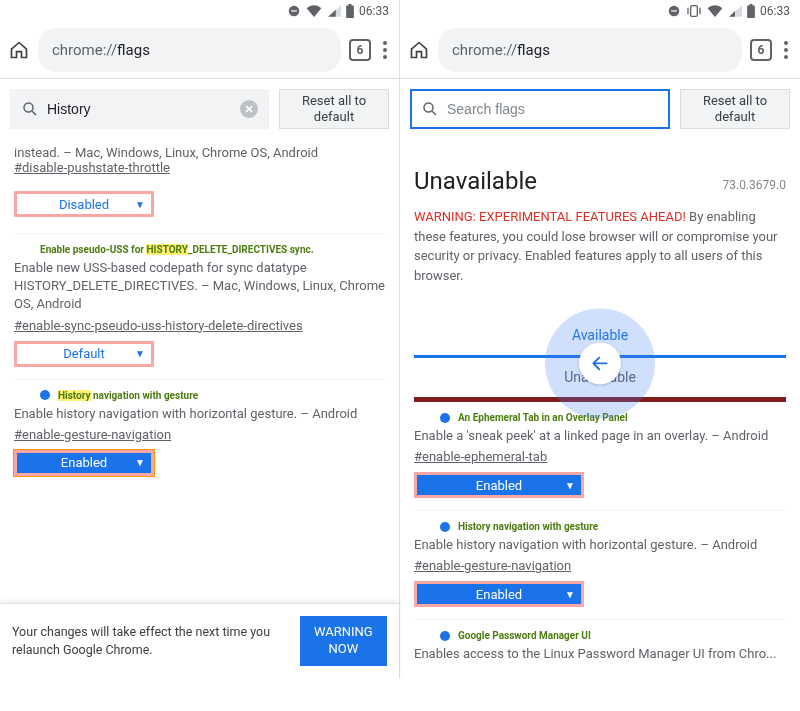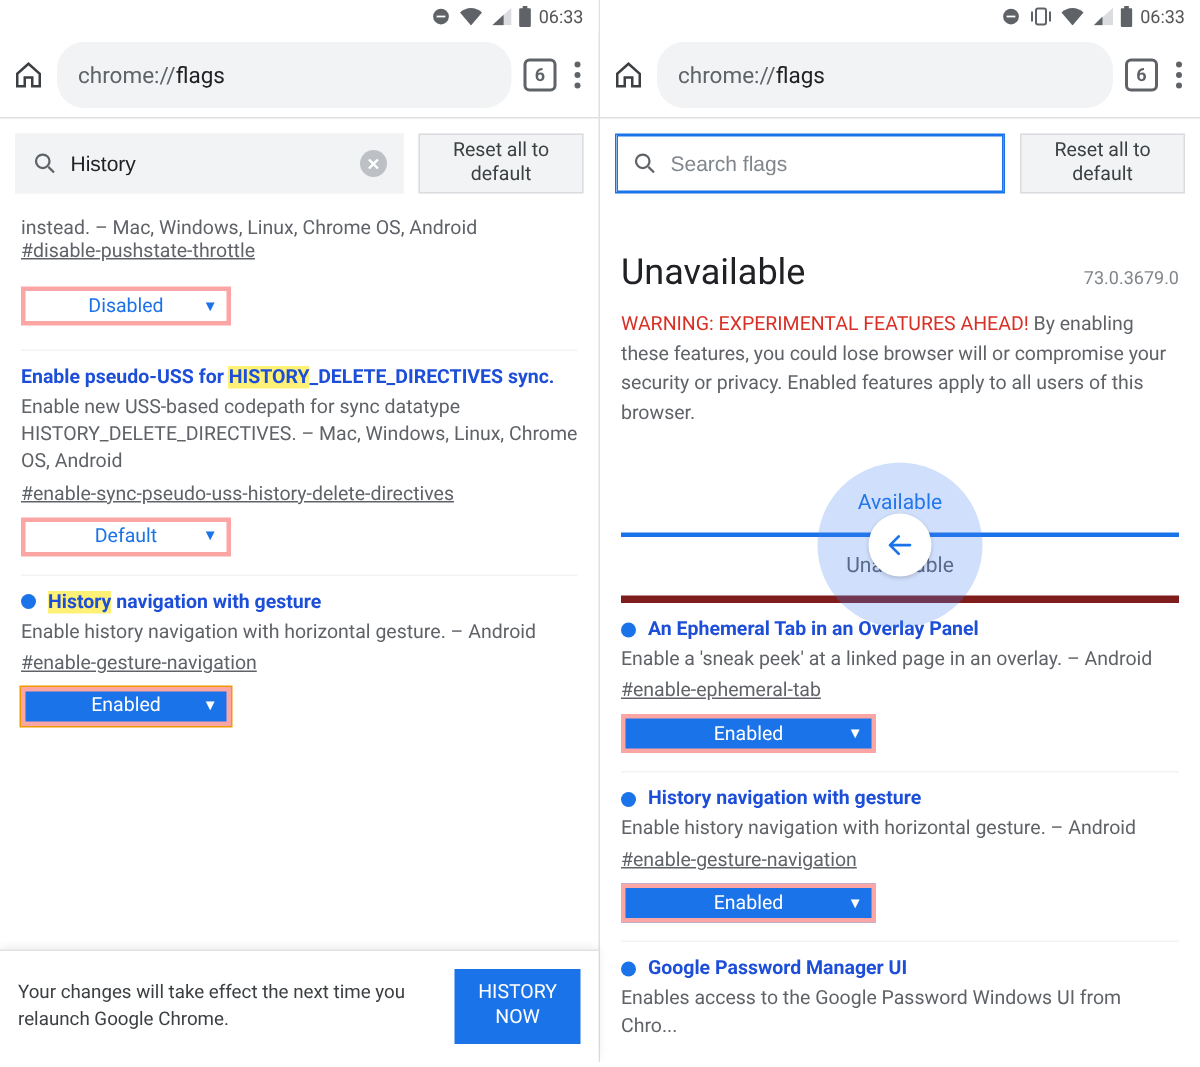--- a/index.html
+++ b/index.html
@@ -24,21 +24,21 @@
   .searchbox { flex:1; display:flex; align-items:center; gap:8px; border:1px solid #dadce0; padding:0 10px; height:40px; background:#fff;}
   .searchbox.filled { background:#f1f3f4; border-color:#f1f3f4;}
   .searchbox.focus { border-color:#1a73e8; box-shadow: inset 0 0 0 1px #1a73e8;}
   .searchbox input { flex:1; border:none; outline:none; background:transparent; font-size:14px; color:#202124;}
   .searchbox input::placeholder{ color:#80868b;}
   .clear-btn { width:18px; height:18px; border-radius:50%; background:#bdc1c6; color:#fff; display:flex; align-items:center; justify-content:center; font-size:11px; font-weight:bold;}
   .resetbtn { width:110px; border:1px solid #dadce0; background:#f1f3f4; font-size:13px; color:#3c4043; display:flex; align-items:center; justify-content:center; text-align:center; line-height:1.25;}
   
   .content { padding: 0 14px 10px; flex:1; overflow:hidden;}
   .flag { padding: 10px 0 12px; border-bottom:1px solid #f1f3f4;}
-  .flag-title { font-size:13px; font-weight:700; color:#1d4ed8; display:flex; align-items:center; gap:8px; margin-bottom:4px;}
+  .flag-title { font-size:10px; font-weight:700; color:#4d7c0f; display:flex; align-items:center; gap:8px; margin-bottom:4px;margin-left:26px;}
   .blue-dot { width:10px; height:10px; border-radius:50%; background:#1a73e8; flex-shrink:0;}
   .flag-desc { color:#5f6368; font-size:13px; line-height:1.4; margin-bottom:4px;}
   .flag-link { color:#5f6368; font-size:13px; text-decoration:underline; display:inline-block; margin-bottom:8px;}
   .hl { background:#fff176; }
   .dropdown { width:140px; height:26px; border:3px solid #fca5a5; background:#fff; color:#1a73e8; display:flex; align-items:center; justify-content:center; position:relative; font-size:13px;}
   .dropdown.enabled { background:#1a73e8; color:#fff;}
   .dropdown.enabled.orange { outline:1px solid #f29900;}
   .dropdown .chev { position:absolute; right:6px; font-size:10px;}
   .truncated-top { color:#5f6368; font-size:13px; padding-top:6px;}
   
@@ -158,21 +158,21 @@
         <a class="flag-link">#enable-gesture-navigation</a><br>
         <div class="dropdown enabled orange">
             <span>Enabled</span>
             <span class="chev">▼</span>
           </div>
       </div>
     </div>
 
     <div class="relaunch">
       <div class="relaunch-text">Your changes will take effect the next time you relaunch Google Chrome.</div>
-      <div class="relaunch-btn">HISTORY NOW</div>
+      <div class="relaunch-btn">WARNING NOW</div>
     </div>
   </div>
 
   <div class="screen">
     <div class="statusbar">
       <span class="ico">
           <svg width="14" height="14" viewBox="0 0 24 24">
             <circle cx="12" cy="12" r="9" fill="#5f6368"></circle>
             <rect x="7" y="11" width="10" height="2" fill="#fff"></rect>
           </svg>
@@ -287,18 +287,18 @@
             <span>Enabled</span>
             <span class="chev">▼</span>
           </div>
       </div>
 
       <div class="flag" style="border-bottom:none; padding-bottom:0;">
         <div class="flag-title">
             <span class="blue-dot"></span>
             <span>Google Password Manager UI</span>
           </div>
-        <div class="flag-desc">Enables access to the Google Password Windows UI from Chro...</div>
+        <div class="flag-desc">Enables access to the Linux Password Manager UI from Chro...</div>
       </div>
     </div>
   </div>
 
 </div>
 
 </body></html>

